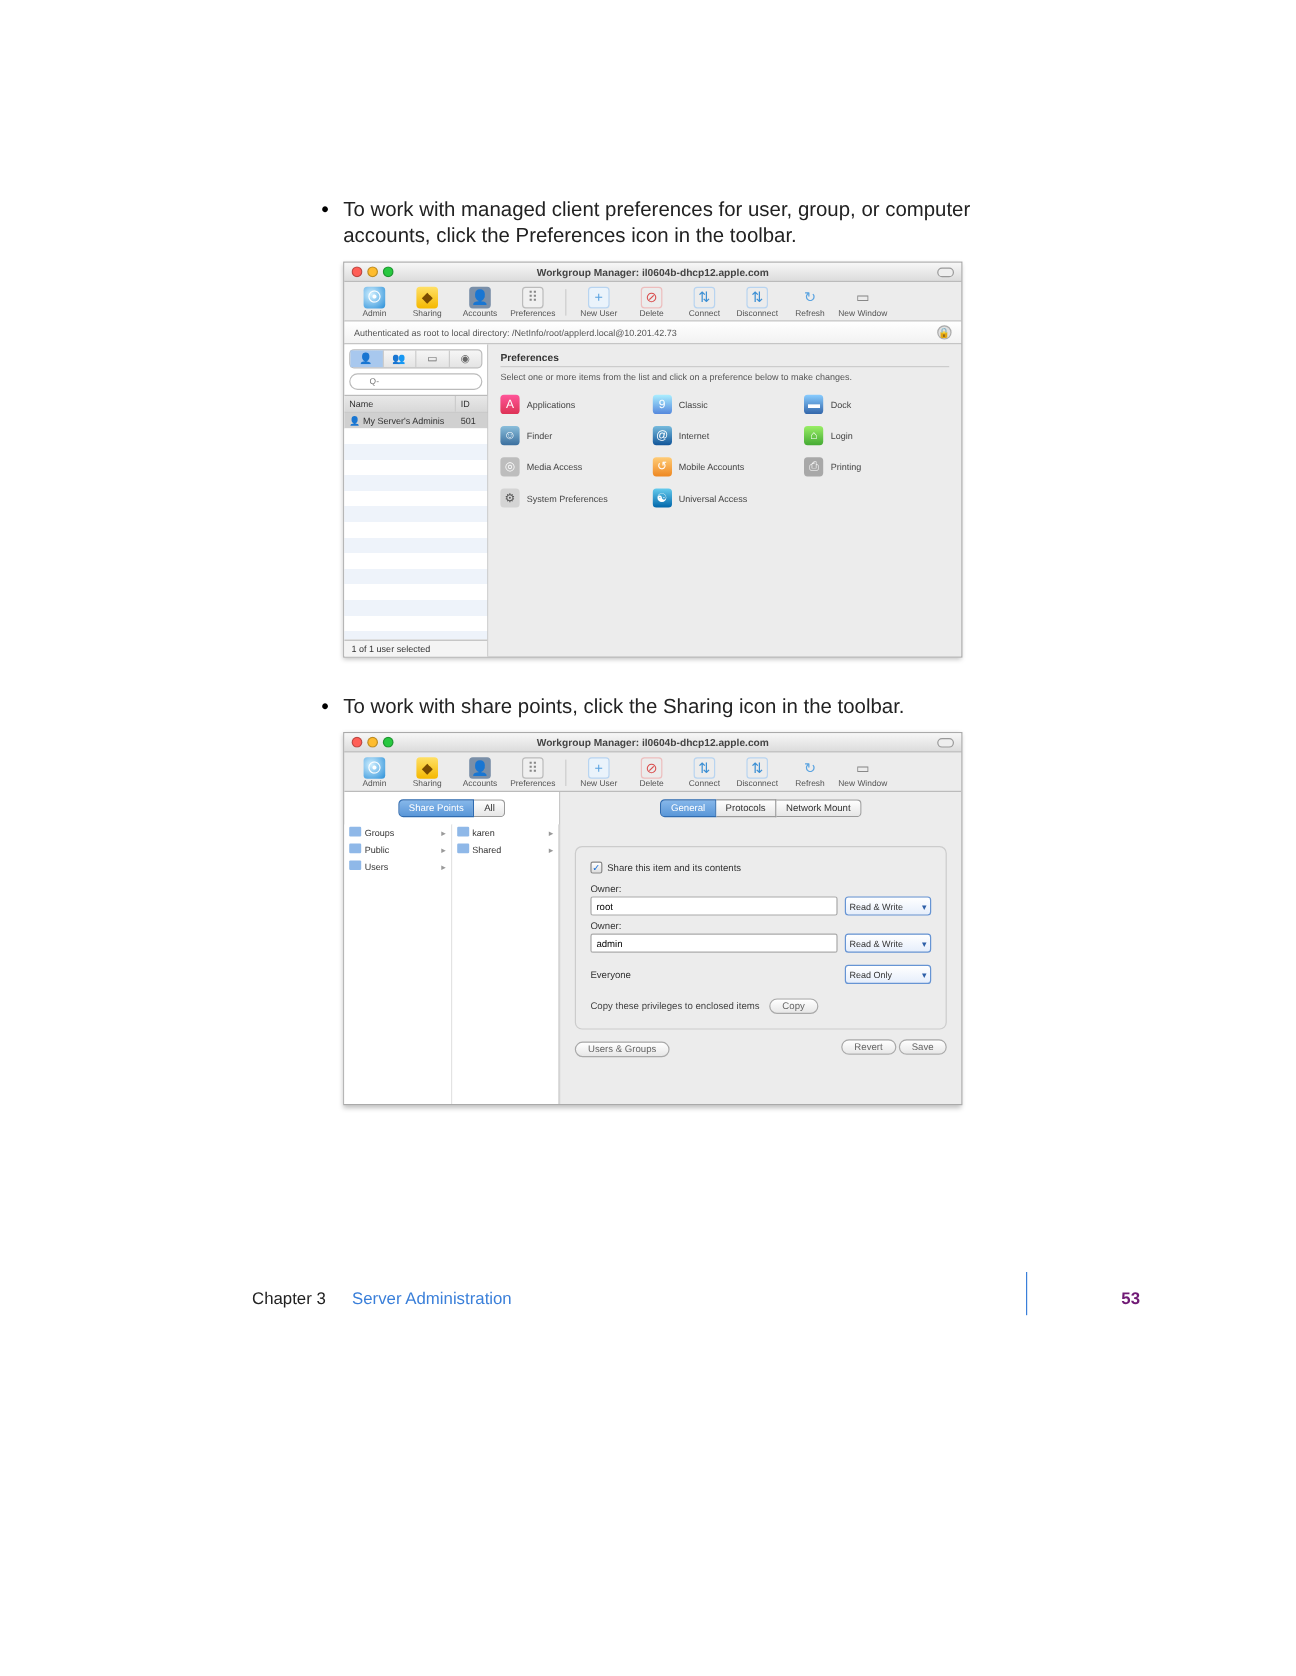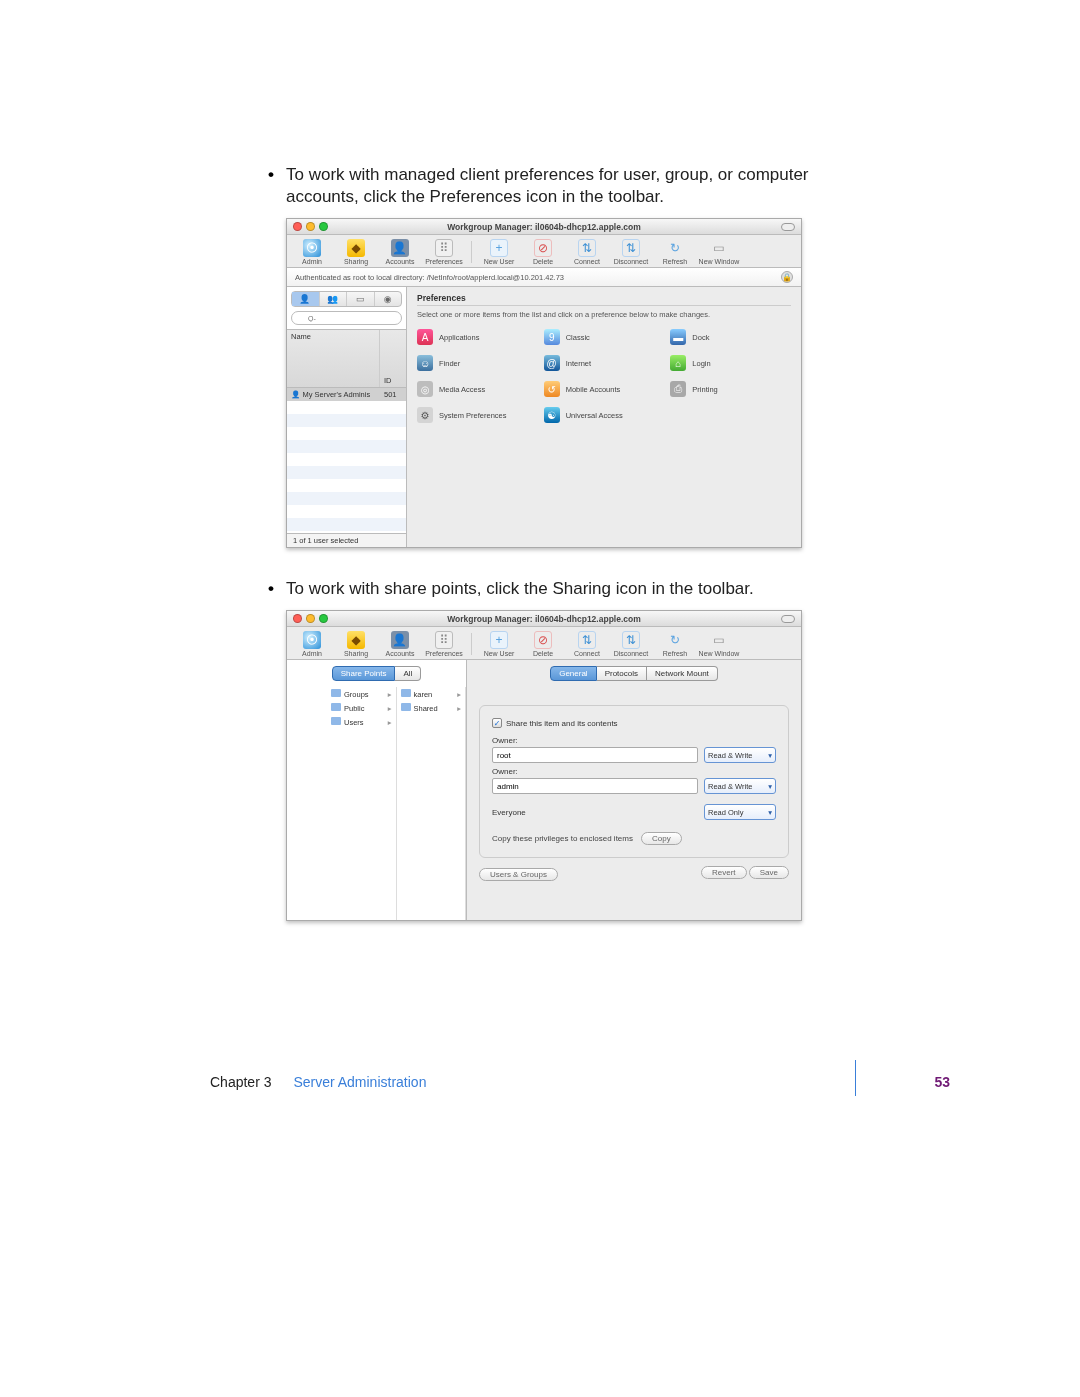--- a/index.html
+++ b/index.html
@@ -100,21 +100,21 @@
     display:flex; flex-direction:column;
   }
   .mini-tabs{display:flex; background:linear-gradient(#f6f6f6,#e4e4e4); border:1px solid #bbb; border-radius:4px; margin:4px; height:16px;}
   .mini-tab{flex:1; display:flex;align-items:center;justify-content:center;font-size:9px;color:#666;border-right:1px solid #ccc;}
   .mini-tab:last-child{border-right:none;}
   .mini-tab.sel{background:#a8c8ee;}
   .search-row{margin:0 4px 4px 4px;}
   .search-row input{width:100%; height:14px; border:1px solid #bbb; border-radius:8px; font-size:7px; padding:0 14px 0 16px; background:#fff;}
   .listhead{display:flex; background:linear-gradient(#e8e8e8,#d8d8d8); border-top:1px solid #bbb; border-bottom:1px solid #bbb; font-size:7.5px;}
   .listhead .c1{flex:1; padding:2px 4px; border-right:1px solid #ccc;}
-  .listhead .c2{width:26px; padding:2px 4px;margin-top:44px;}
+  .listhead .c2{width:26px; padding:2px 4px;}
   .row-sel{display:flex; background:#d0d0d0; font-size:7.5px;}
   .row-sel .c1{flex:1; padding:2px 4px;}
   .row-sel .c2{width:26px; padding:2px 4px;}
   .blanklist{flex:1; background:
     repeating-linear-gradient(#fff,#fff 13px,#eef3fa 13px,#eef3fa 26px);
   }
   .s1-status{border-top:1px solid #bbb; background:#f4f4f4; font-size:7.5px; padding:2px 6px; }
 
   .s1-right{flex:1; background:#ececec; padding:6px 10px;}
   .prefs-head{font-size:8.5px; font-weight:600; color:#333; border-bottom:1px solid #ccc; padding-bottom:2px; margin-bottom:4px;}
@@ -137,21 +137,21 @@
 
   
   .s2body{display:flex; height:260px;}
   .segtabs{display:flex; justify-content:center; margin:6px;}
   .seg{border:1px solid #9a9a9a; font-size:8px; padding:2px 8px; background:linear-gradient(#fff,#e6e6e6);}
   .seg.first{border-radius:4px 0 0 4px;}
   .seg.mid{border-left:none;}
   .seg.last{border-radius:0 4px 4px 0;border-left:none;}
   .seg.sel{background:linear-gradient(#86b7ea,#5a97d8); color:#fff; border-color:#2f6bb0;}
   .s2-left{width:180px; border-right:1px solid #bbb; display:flex; flex-direction:column; background:#fff;}
-  .col2{display:flex; flex:1;margin-left:40px;}
+  .col2{display:flex; flex:1;}
   .col2a,.col2b{flex:1; border-right:1px solid #ddd; background:#fff;}
   .fitem{display:flex; align-items:center; justify-content:space-between; padding:2px 4px; font-size:7.5px;}
   .fitem .arr{color:#999;}
   .fico{display:inline-block;width:10px;height:8px;background:#8fb8e8;border-radius:1px;margin-right:3px;}
 
   .s2-right{flex:1; background:#ececec; padding:0 12px;}
   .groupbox{border:1px solid #ccc; border-radius:6px; margin-top:24px; padding:12px; position:relative; background:#ececec;}
   .checkline{display:flex; align-items:center; gap:4px; font-size:8px; margin-bottom:8px;}
   .cbx{width:10px;height:10px;border:1px solid #888;border-radius:2px;background:linear-gradient(#fff,#ddd);display:flex;align-items:center;justify-content:center;color:#1a6fd6;font-size:8px;}
   .field-row{margin:4px 0;}

